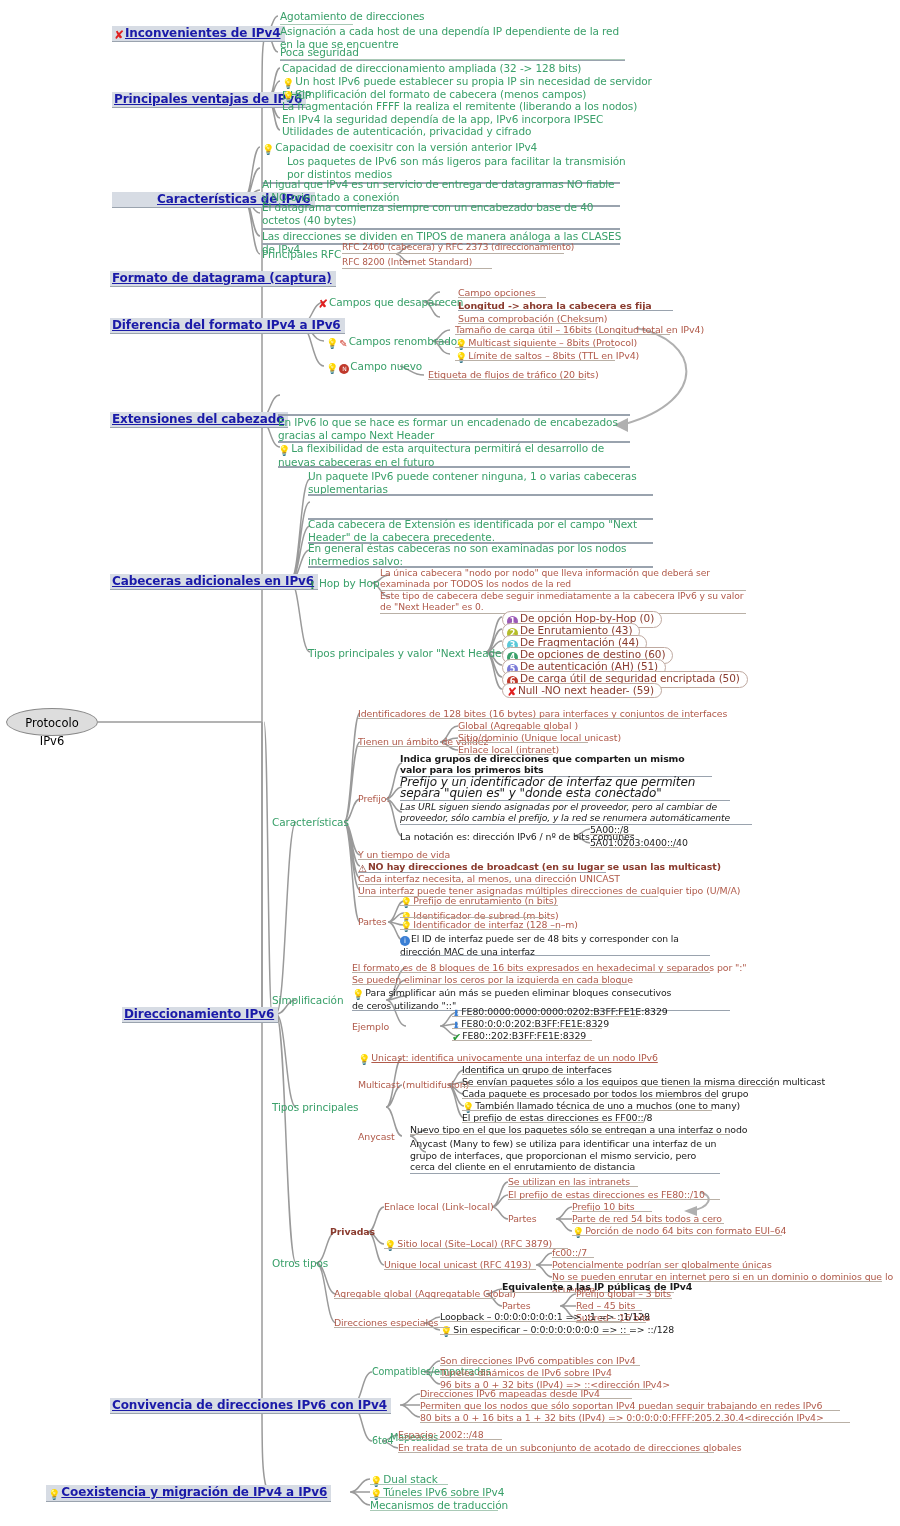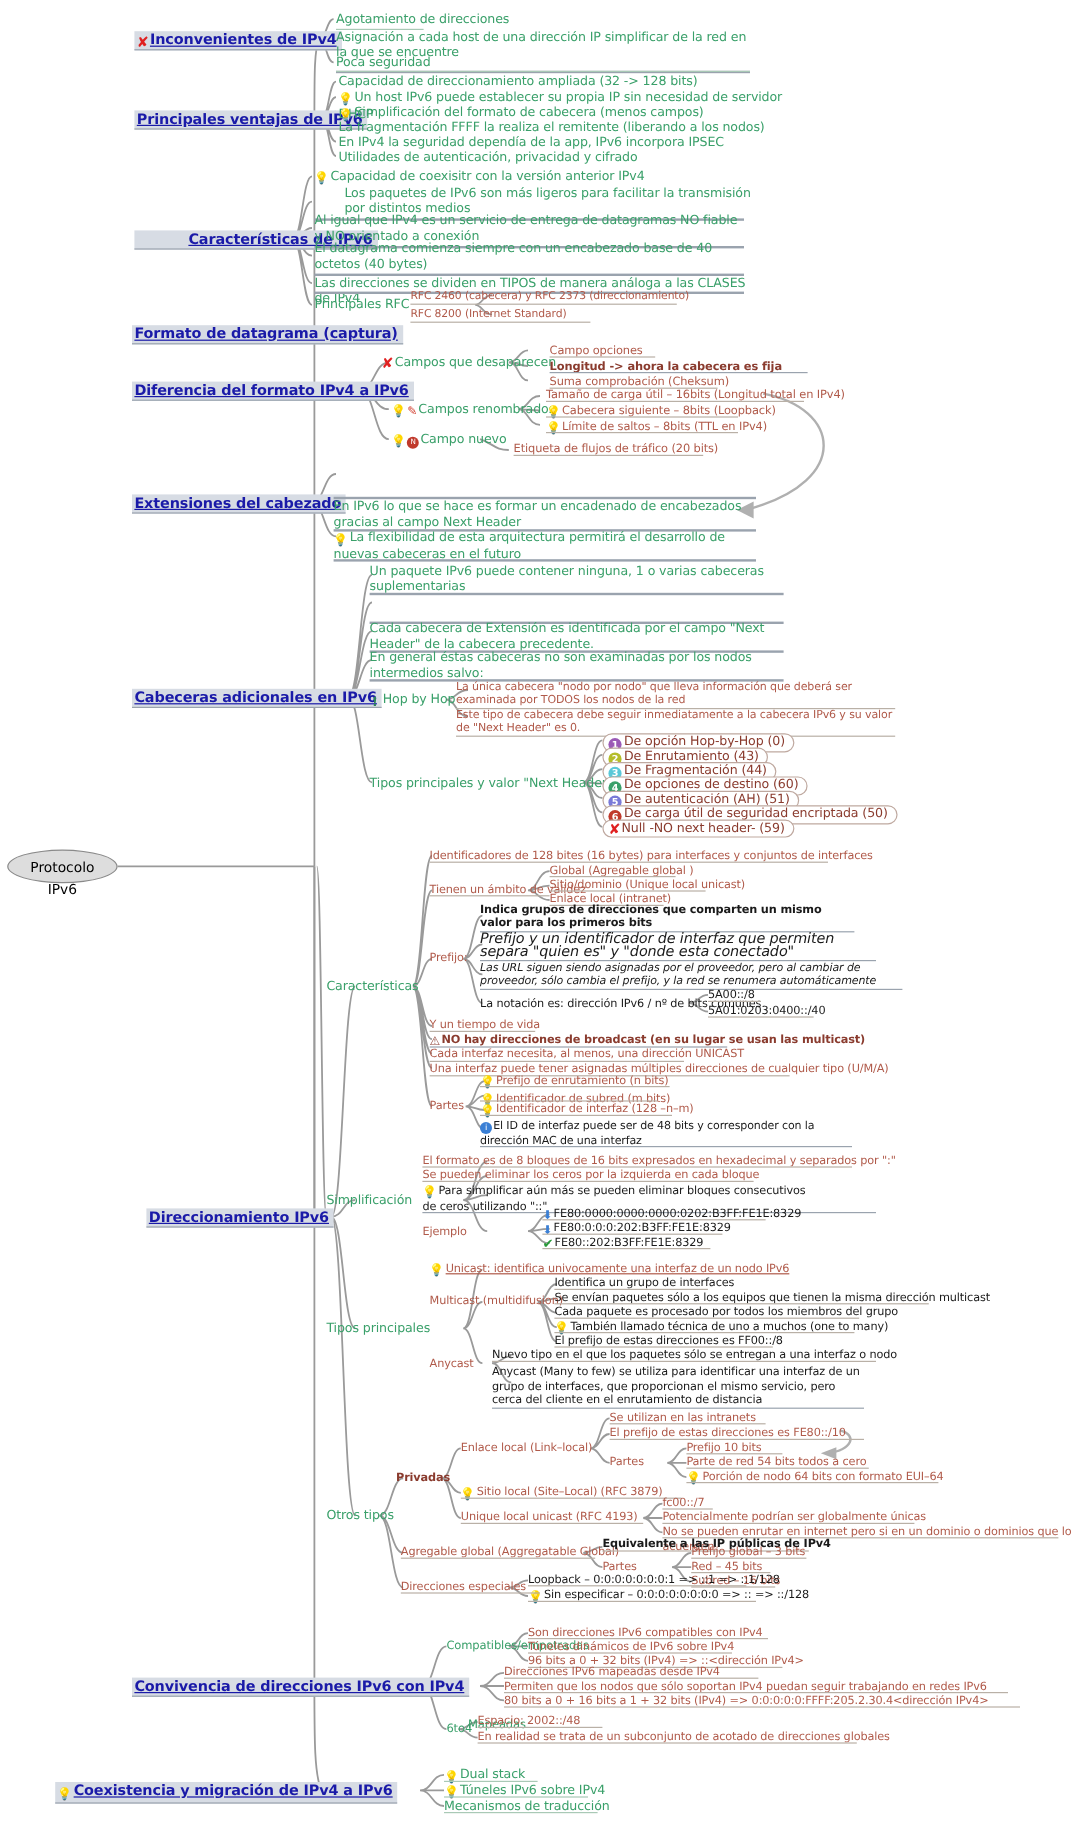--- a/index.html
+++ b/index.html
@@ -170,21 +170,21 @@
     <span>Protocolo IPv6</span>
   </div>
 
   <div class="node h1node" style="left:112px;top:26px;">
     <span class="ic ic-x">✘</span><span>Inconvenientes de IPv4</span>
   </div>
   <div class="node c-green" style="left:280px;top:10px;width:350px;">
     <span>Agotamiento de direcciones</span>
   </div>
   <div class="node c-green" style="left:280px;top:25px;width:350px;">
-    <span>Asignación a cada host de una dirección IP simplificar de la red en la que se encuentre</span>
+    <span>Asignación a cada host de una dependía IP dependiente de la red en la que se encuentre</span>
   </div>
   <div class="node c-green" style="left:280px;top:46px;width:350px;">
     <span>Poca seguridad</span>
   </div>
 
   <div class="node h1node" style="left:112px;top:92px;">
     <span>Principales ventajas de IPv6</span>
   </div>
   <div class="node c-green" style="left:282px;top:62px;width:360px;"><span>Capacidad de direccionamiento ampliada (32 -&gt; 128 bits)</span></div>
   <div class="node c-green" style="left:282px;top:75px;width:370px;"><span class="ic ic-bulb">💡</span><span>Un host IPv6 puede establecer su propia IP sin necesidad de servidor DHCP</span></div>
@@ -226,21 +226,21 @@
   <div class="node c-darkred b" style="left:458px;top:300px;font-size:9.5px;"><span>Longitud -&gt; ahora la cabecera es fija</span></div>
   <div class="node c-red" style="left:458px;top:313px;font-size:9.5px;"><span>Suma comprobación (Cheksum)</span></div>
   <div class="ul-thin" style="left:458px;top:297px;width:88px"></div>
   <div class="ul-bar" style="left:458px;top:310px;width:215px;height:1.4px;"></div>
   <div class="ul-thin" style="left:458px;top:323px;width:140px"></div>
 
   <div class="node c-green" style="left:326px;top:335px;">
     <span class="ic ic-bulb">💡</span><span class="ic ic-pencil">✎</span><span>Campos renombrados</span>
   </div>
   <div class="node c-red" style="left:455px;top:324px;font-size:9.5px;"><span>Tamaño de carga útil – 16bits (Longitud total en IPv4)</span></div>
-  <div class="node c-red" style="left:455px;top:337px;font-size:9.5px;"><span class="ic ic-bulb">💡</span><span>Cabecera siguiente – 8bits (Loopback)</span></div>
+  <div class="node c-red" style="left:455px;top:337px;font-size:9.5px;"><span class="ic ic-bulb">💡</span><span>Multicast siguiente – 8bits (Protocol)</span></div>
   <div class="node c-red" style="left:455px;top:350px;font-size:9.5px;"><span class="ic ic-bulb">💡</span><span>Límite de saltos – 8bits (TTL en IPv4)</span></div>
   <div class="ul-thin" style="left:455px;top:334px;width:215px"></div>
   <div class="ul-thin" style="left:455px;top:347px;width:160px"></div>
   <div class="ul-thin" style="left:455px;top:360px;width:160px"></div>
 
   <div class="node c-green" style="left:326px;top:360px;">
     <span class="ic ic-bulb">💡</span><span class="ic" style="display:inline-block;width:10px;height:10px;border-radius:50%;background:#c0392b;color:#fff;font-size:6px;line-height:10px;text-align:center;vertical-align:-1px;">N</span><span>Campo nuevo</span>
   </div>
   <div class="node c-red" style="left:428px;top:369px;font-size:9.5px;"><span>Etiqueta de flujos de tráfico (20 bits)</span></div>
   <div class="ul-thin" style="left:428px;top:379px;width:158px"></div>

